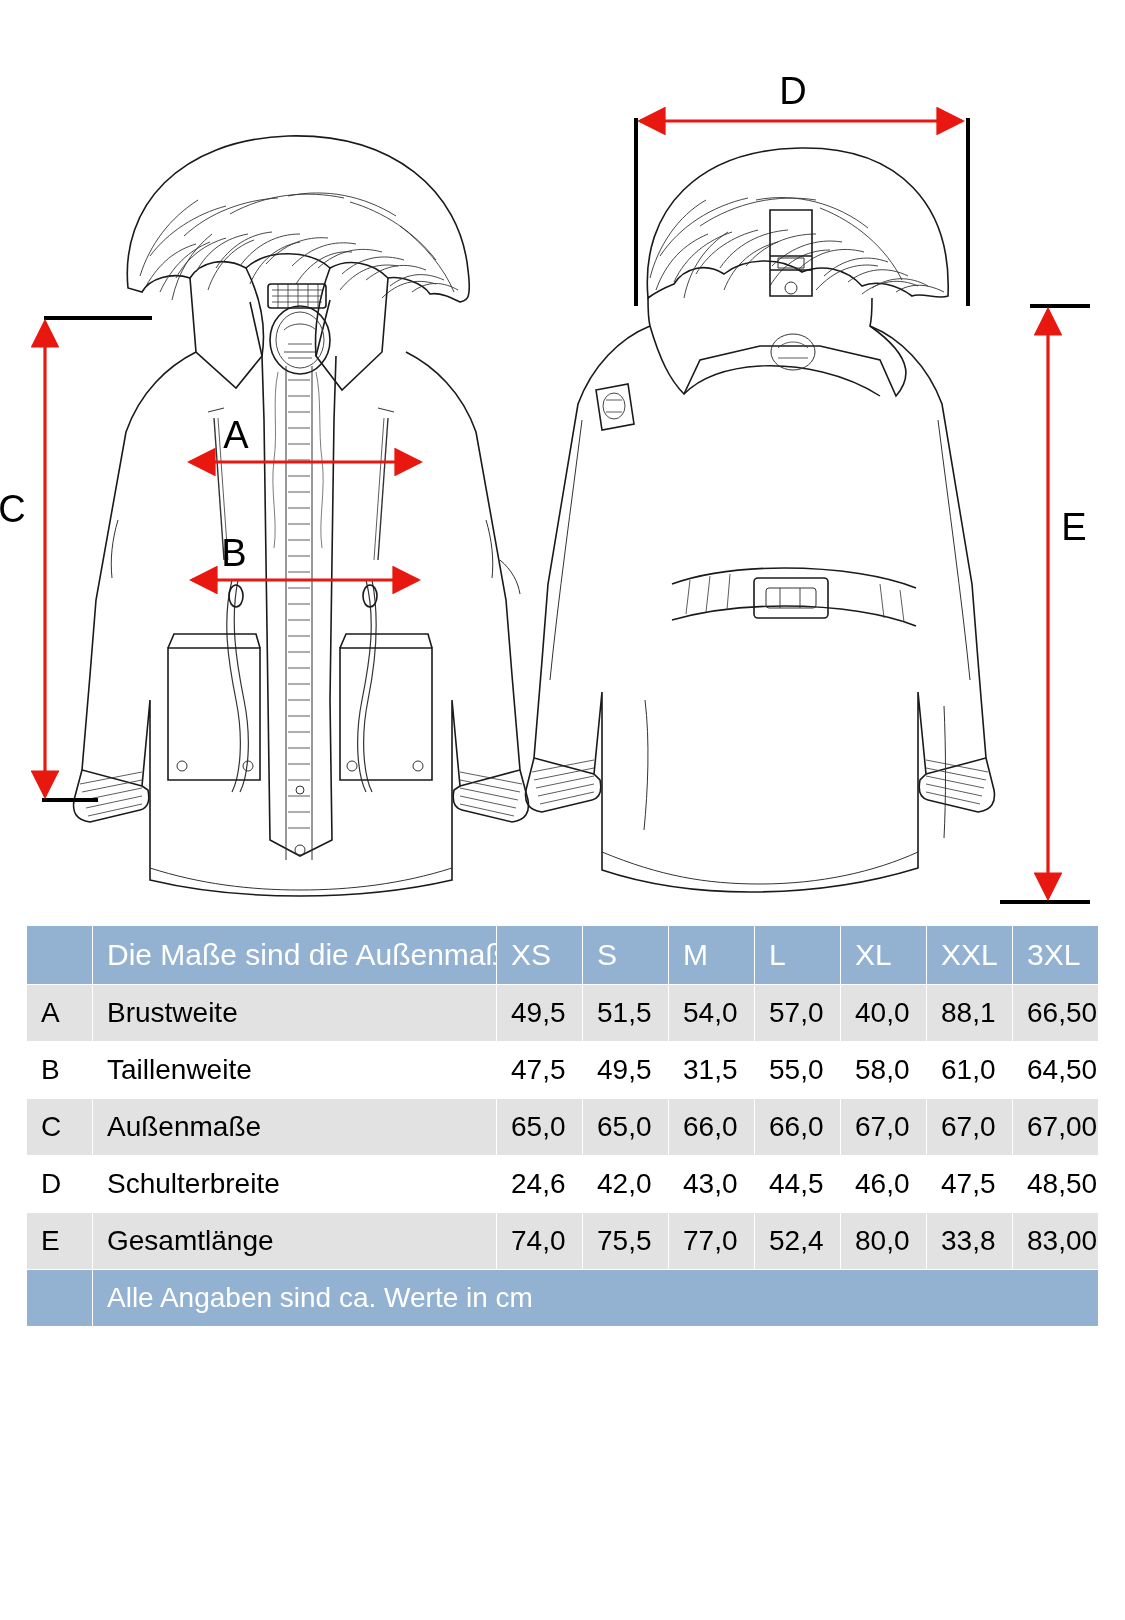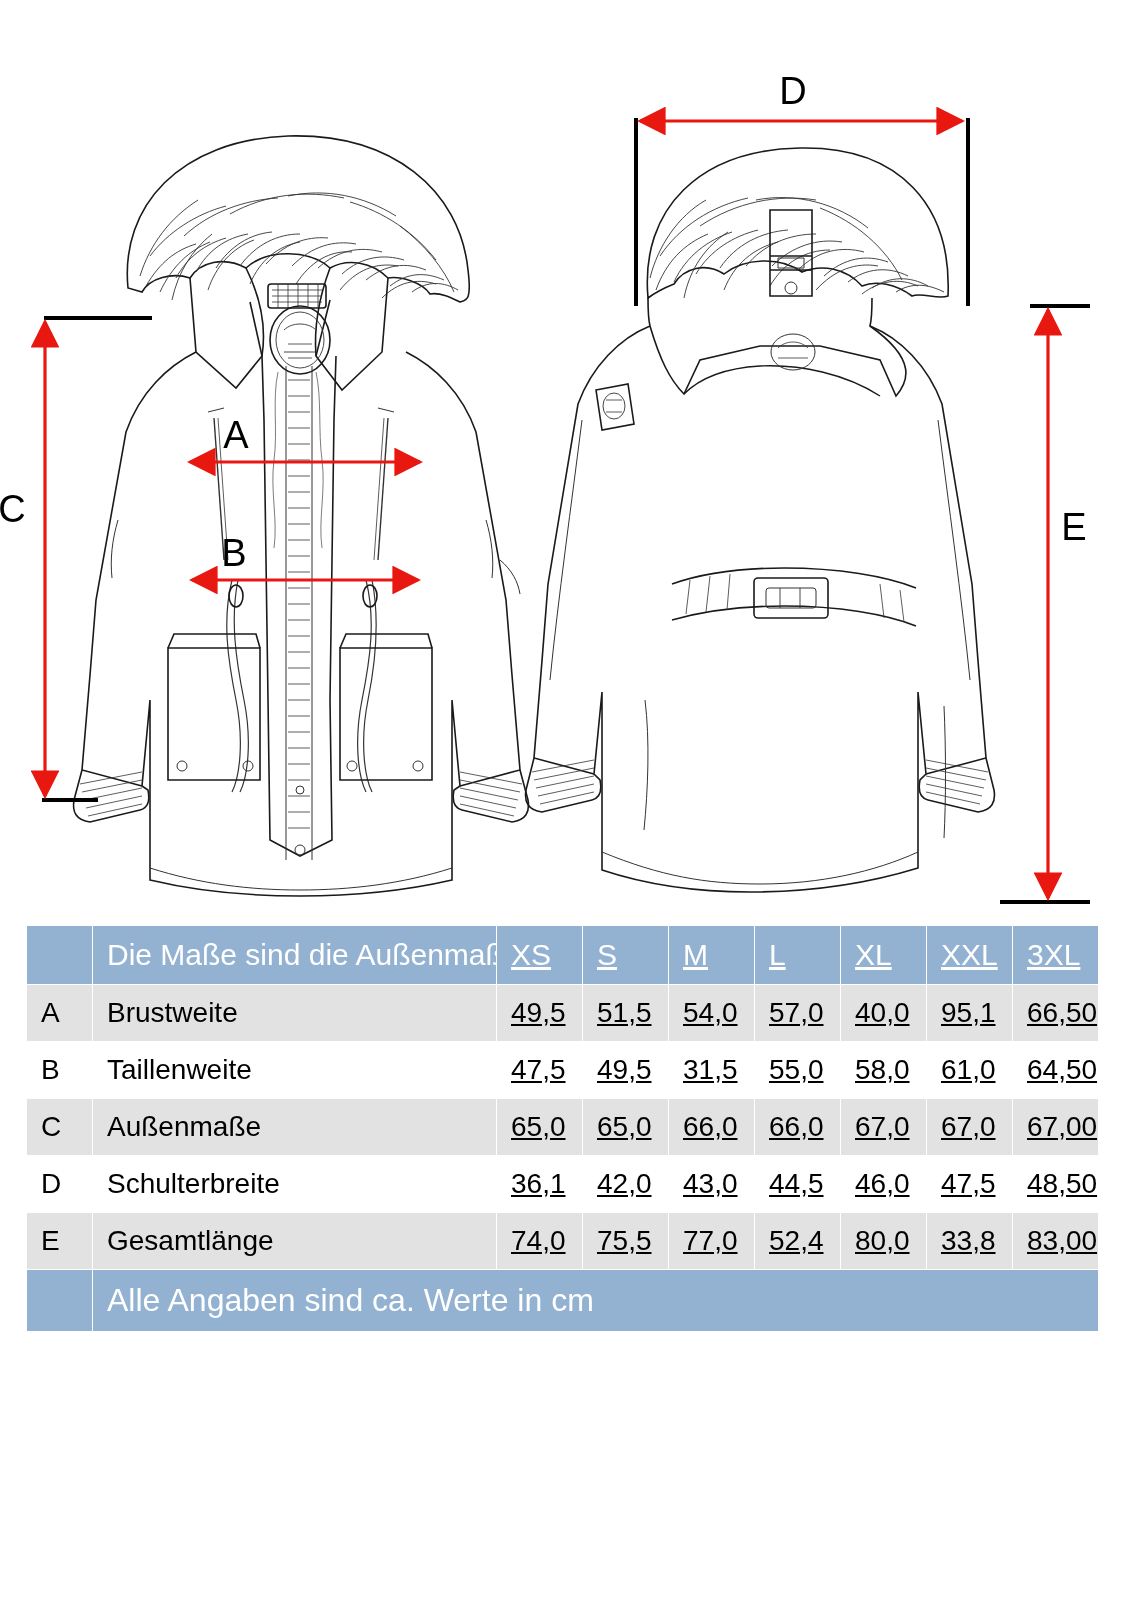--- a/index.html
+++ b/index.html
@@ -65,25 +65,25 @@
     font-size: 30px;
   }
   tr.data-row.odd td {
     background: #e2e2e2;
   }
   tr.data-row.even td {
     background: #ffffff;
   }
   td.code-col { width: 66px; }
   td.label-col { width: 404px; }
-  td.size-col { width: 86px; text-align: left; text-decoration: underline; }
+  td.size-col { width: 86px; text-align: left; }
   tr.footer-row td {
     background: #93b2d1;
     color: #ffffff;
-    font-size: 32px;
+    font-size: 28px;
   }
 </style>
 </head>
 <body>
 
 <div id="illustration">
   <svg width="1125" height="915" viewBox="0 0 1125 915" xmlns="http://www.w3.org/2000/svg">
     <defs>
       <marker id="arrHead" markerWidth="9" markerHeight="9" refX="8" refY="4.5" orient="auto">
         <path d="M0,0 L9,4.5 L0,9 z" fill="#e8170f"></path>
@@ -335,21 +335,21 @@
       </tr>
 
       <tr class="data-row odd">
         <td class="code-col">A</td>
         <td class="label-col">Brustweite</td>
         <td class="size-col">49,5</td>
         <td class="size-col">51,5</td>
         <td class="size-col">54,0</td>
         <td class="size-col">57,0</td>
         <td class="size-col">40,0</td>
-        <td class="size-col">95,1</td>
+        <td class="size-col">88,1</td>
         <td class="size-col">66,50</td>
       </tr>
 
       <tr class="data-row even">
         <td class="code-col">B</td>
         <td class="label-col">Taillenweite</td>
         <td class="size-col">47,5</td>
         <td class="size-col">49,5</td>
         <td class="size-col">31,5</td>
         <td class="size-col">55,0</td>
@@ -366,21 +366,21 @@
         <td class="size-col">66,0</td>
         <td class="size-col">66,0</td>
         <td class="size-col">67,0</td>
         <td class="size-col">67,0</td>
         <td class="size-col">67,00</td>
       </tr>
 
       <tr class="data-row even">
         <td class="code-col">D</td>
         <td class="label-col">Schulterbreite</td>
-        <td class="size-col">36,1</td>
+        <td class="size-col">24,6</td>
         <td class="size-col">42,0</td>
         <td class="size-col">43,0</td>
         <td class="size-col">44,5</td>
         <td class="size-col">46,0</td>
         <td class="size-col">47,5</td>
         <td class="size-col">48,50</td>
       </tr>
 
       <tr class="data-row odd">
         <td class="code-col">E</td>

